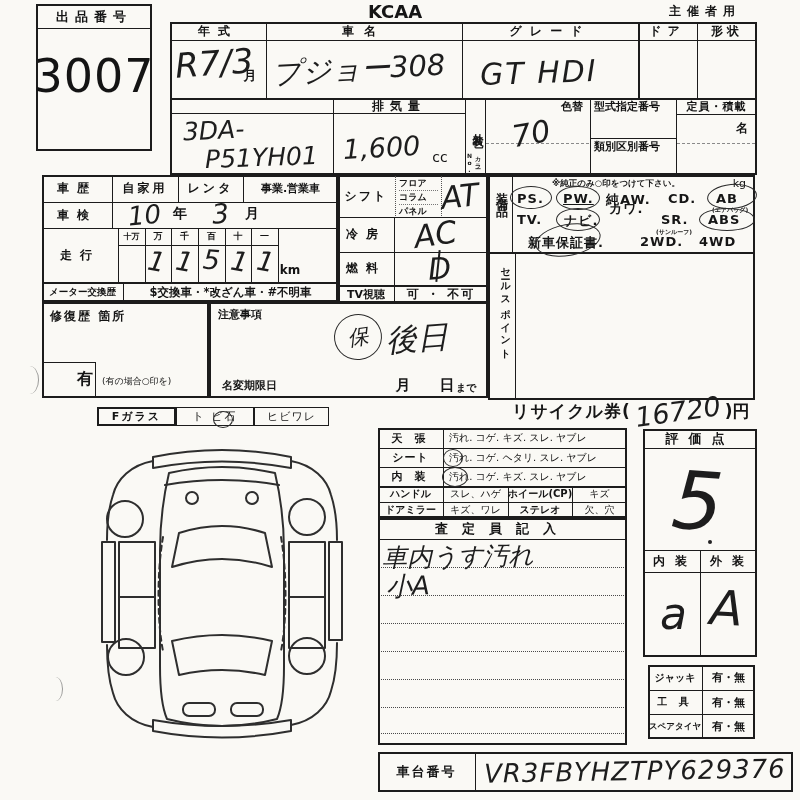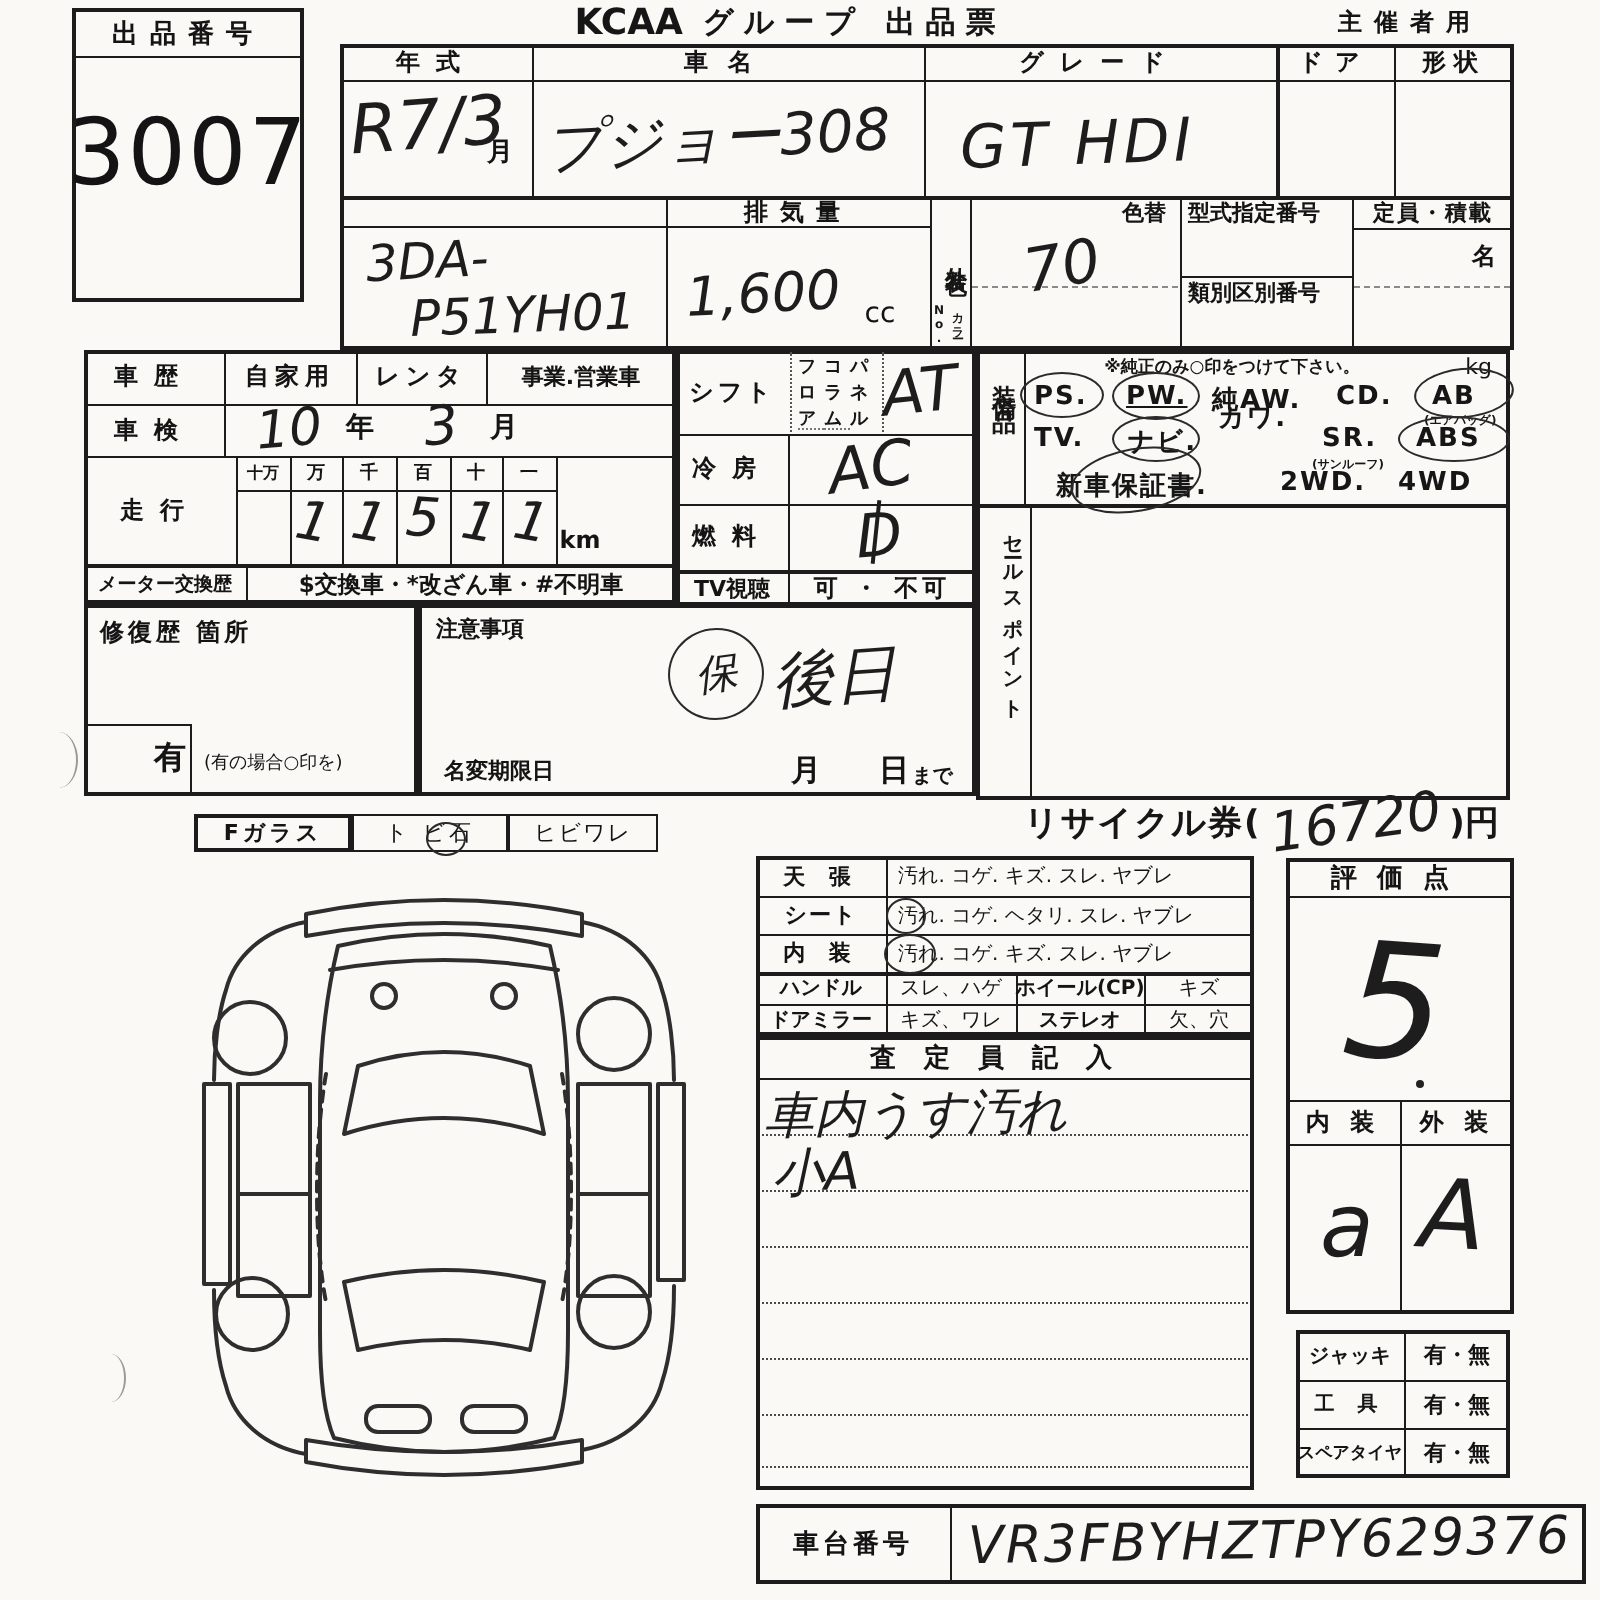--- a/index.html
+++ b/index.html
@@ -30,21 +30,20 @@
 
 <div class="sheet">
 
   <div class="bx bx2" style="left:36px;top:4px;width:116px;height:147px;">
     <div class="lbl" style="left:0;top:0;width:100%;height:23px;letter-spacing:6px;font-size:13px;border-bottom:1.5px solid #1c1c1c;position:relative;">出品番号</div>
     <div class="lbl" style="left:0;top:40px;width:100%;height:60px;font-size:46px;font-weight:500;letter-spacing:1px;">3007</div>
   </div>
 
   <div class="abs" style="left:235px;top:0;width:320px;height:22px;display:flex;align-items:center;justify-content:center;gap:10px;">
     <span style="font-weight:800;font-size:18px;">KCAA</span>
-    <span style="font-weight:bold;font-size:15px;letter-spacing:5px;white-space:nowrap;">グループ 出品票</span>
   </div>
   <div class="lbl" style="left:655px;top:3px;width:100px;height:16px;letter-spacing:6px;font-size:12px;">主催者用</div>
 
   <div class="bx bx2" style="left:170px;top:22px;width:587px;height:153px;"></div>
   <div class="hl" style="left:170px;top:40px;width:587px;"></div>
   <div class="hl" style="left:170px;top:98px;width:587px;height:2px;"></div>
   <div class="vl" style="left:266px;top:22px;height:76px;"></div>
   <div class="vl" style="left:462px;top:22px;height:76px;"></div>
   <div class="vl" style="left:638px;top:22px;height:76px;width:2px;"></div>
   <div class="vl" style="left:697px;top:22px;height:76px;"></div>
@@ -152,21 +151,21 @@
   <div class="lbl" style="left:438px;top:376px;width:18px;height:18px;font-size:15px;">日</div>
   <div class="lbl lleft" style="left:456px;top:381px;width:26px;height:14px;font-size:10px;">まで</div>
 
   <div class="bx" style="left:338px;top:175px;width:150px;height:128px;border-width:2px;"></div>
   <div class="hl" style="left:338px;top:217px;width:150px;"></div>
   <div class="hl" style="left:338px;top:252px;width:150px;"></div>
   <div class="hl" style="left:338px;top:285px;width:150px;height:2px;"></div>
   <div class="vl" style="left:394px;top:217px;height:86px;"></div>
 
   <div class="lbl" style="left:338px;top:175px;width:56px;height:42px;letter-spacing:2px;font-size:12px;">シフト</div>
-  <div class="abs" style="left:395px;top:176px;width:47px;height:40px;border-left:1.4px dotted #555;border-right:1.4px dotted #555;display:flex;flex-direction:row;justify-content:space-between;padding:1px 3px;">
+  <div class="abs" style="left:395px;top:176px;width:47px;height:40px;border-left:1.4px dotted #555;border-right:1.4px dotted #555;display:flex;flex-direction:column;justify-content:space-between;padding:1px 3px;">
     <span style="font-size:9px;font-weight:bold;border-bottom:1px dotted #777;">フロア</span>
     <span style="font-size:9px;font-weight:bold;border-bottom:1px dotted #777;">コラム</span>
     <span style="font-size:9px;font-weight:bold;">パネル</span>
   </div>
   <div class="hw" style="left:441px;top:178px;font-size:31px;transform:rotate(-6deg);">AT</div>
 
   <div class="lbl" style="left:338px;top:217px;width:56px;height:35px;letter-spacing:8px;font-size:12px;">冷房</div>
   <div class="hw" style="left:414px;top:216px;font-size:31px;transform:rotate(-8deg);">AC</div>
 
   <div class="lbl" style="left:338px;top:252px;width:56px;height:33px;letter-spacing:8px;font-size:12px;">燃料</div>

